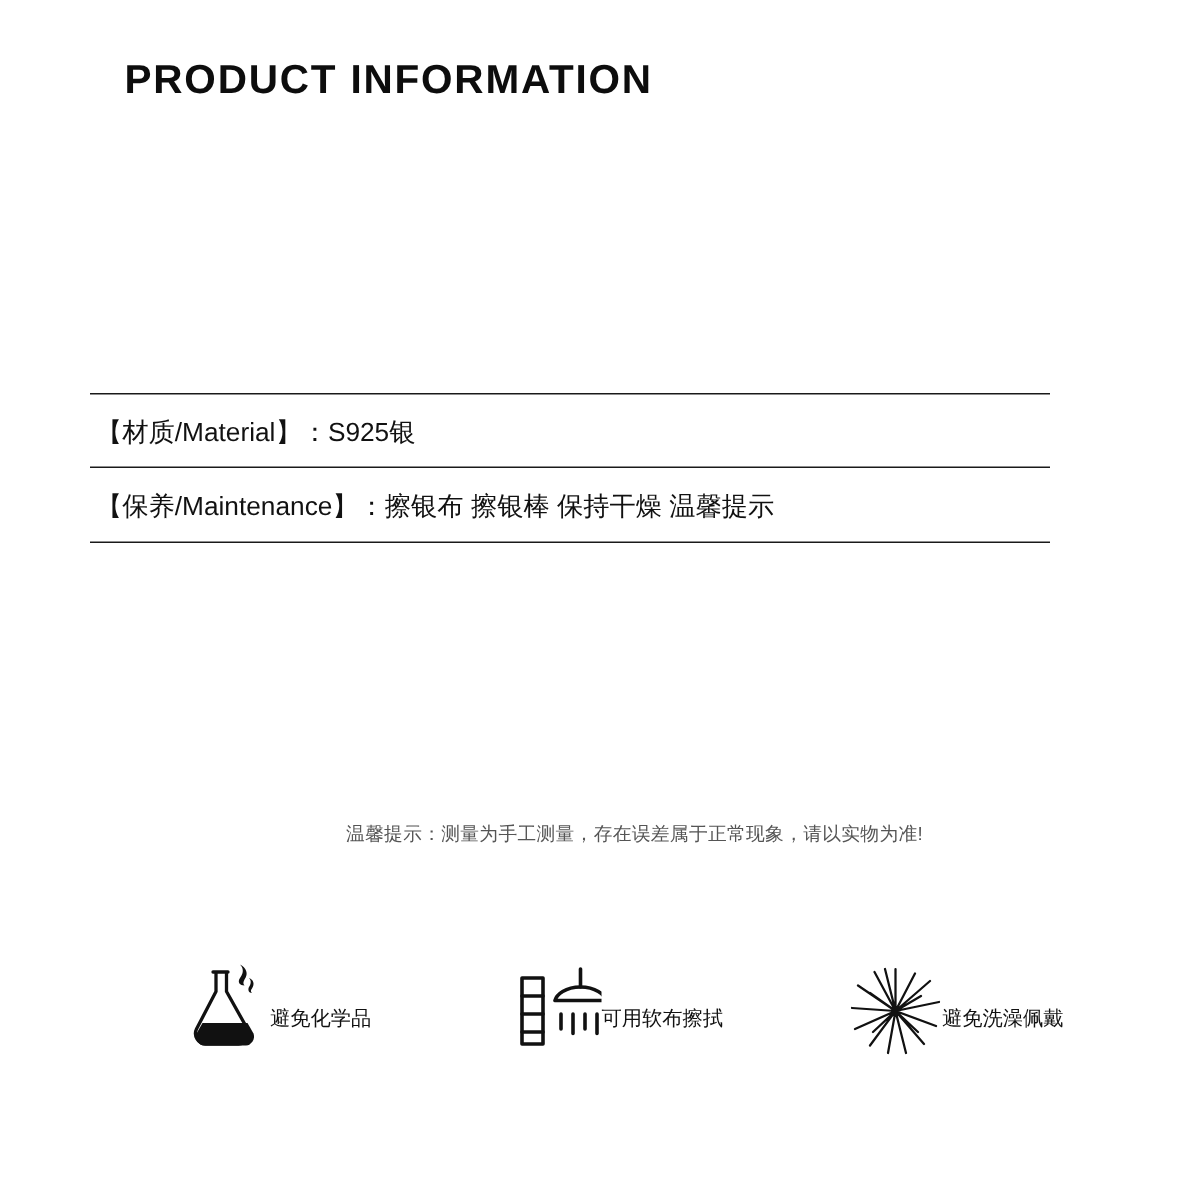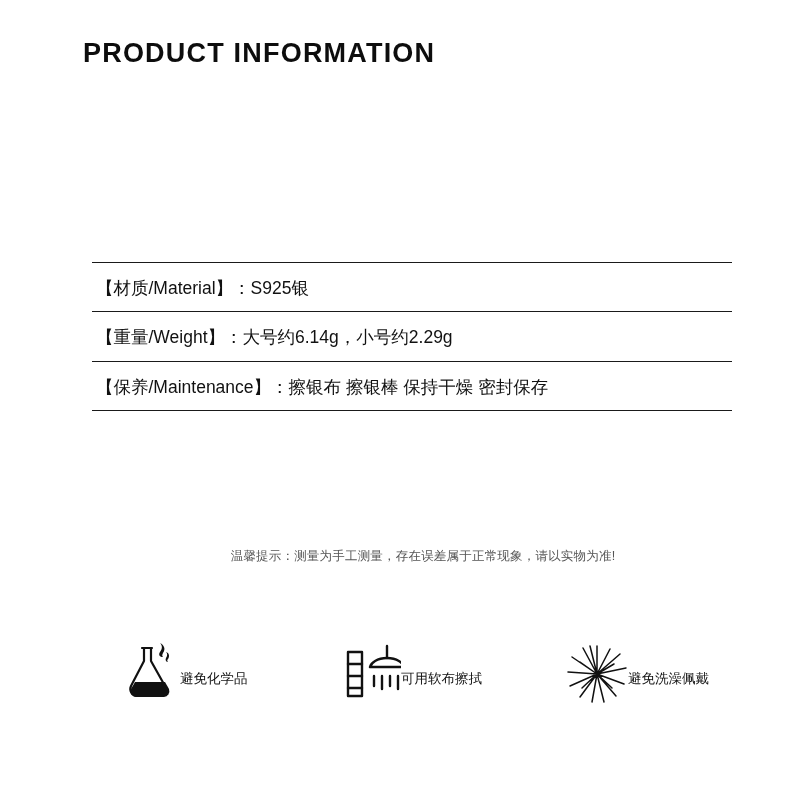--- a/index.html
+++ b/index.html
@@ -26,21 +26,21 @@
     left: 83px;
     top: 38px;
     font-size: 27px;
     font-weight: bold;
     letter-spacing: 1.2px;
     color: #0d0d0d;
     font-family: "Liberation Sans", sans-serif;
   }
   .spec-table {
     position: absolute;
-    left: 92px;
+    left: 60px;
     top: 262px;
     width: 640px;
   }
   .spec-row {
     border-bottom: 1.4px solid #1a1a1a;
     padding: 12px 4px 10px 4px;
     font-size: 17.5px;
     line-height: 1.5;
     color: #111111;
     white-space: nowrap;
@@ -98,24 +98,21 @@
 
 <div class="page">
 
   <div class="title">PRODUCT INFORMATION</div>
 
   <div class="spec-table">
     <div class="spec-row">
       <span class="spec-label">【材质/Material】：</span><span class="spec-value">S925银</span>
     </div>
     <div class="spec-row">
-      <span class="spec-label">【重量/Weight】：</span><span class="spec-value">大号约6.14g，小号约2.29g</span>
-    </div>
-    <div class="spec-row">
-      <span class="spec-label">【保养/Maintenance】：</span><span class="spec-value">擦银布 擦银棒 保持干燥 密封保存</span>
+      <span class="spec-label">【保养/Maintenance】：</span><span class="spec-value">擦银布 擦银棒 保持干燥 温馨提示</span>
     </div>
   </div>
 
   <div class="note">温馨提示：测量为手工测量，存在误差属于正常现象，请以实物为准!</div>
 
   <div class="icons">
 
     <div class="icon-item">
       <div class="icon-art">
         <svg width="60" height="62" viewBox="0 0 60 62">

